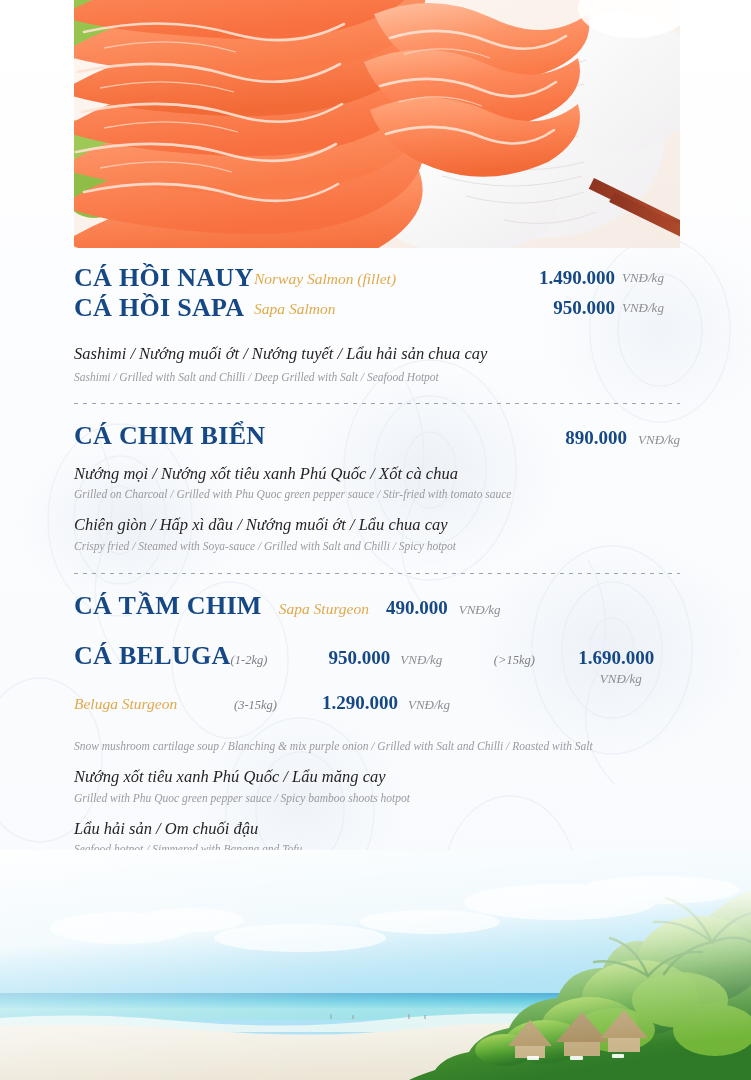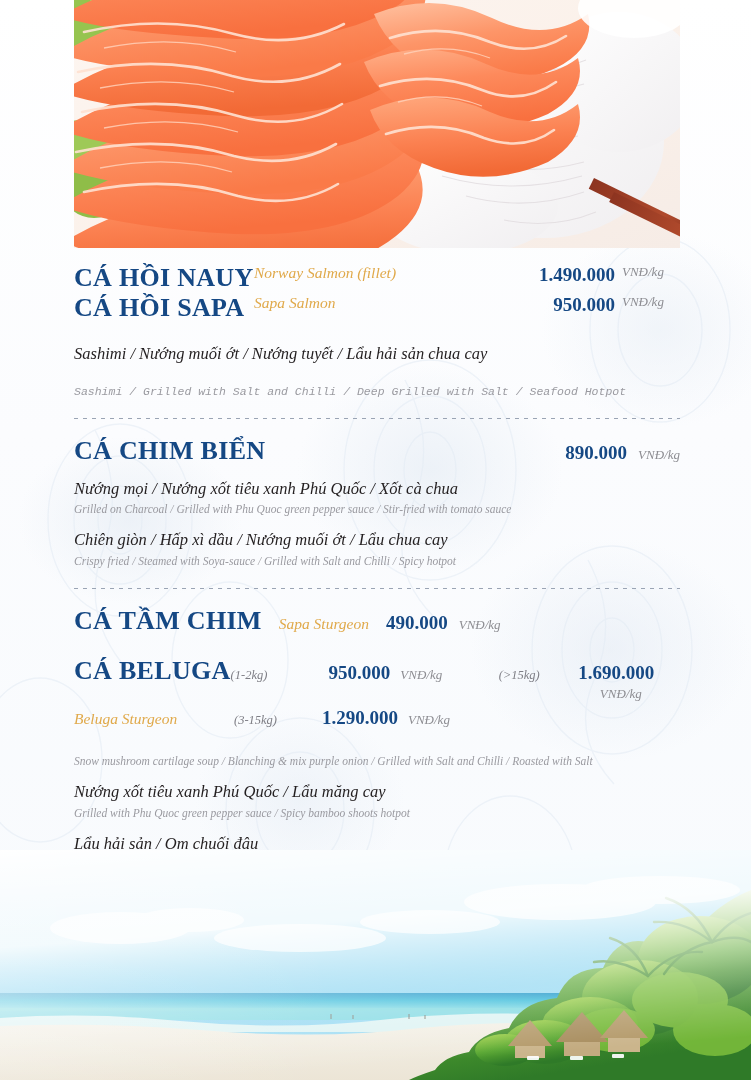--- a/index.html
+++ b/index.html
@@ -114,21 +114,21 @@
   }
 
   .divider {
     width: 606px;
     height: 1px;
     margin: 0;
     background-image: linear-gradient(to right, #9aa4b4 0 4px, transparent 4px 9px);
     background-size: 9px 1px;
     background-repeat: repeat-x;
   }
-  .sal-line { display: flex; align-items: flex-start; }
+  .sal-line { display: flex; align-items: center; }
   .sal-title { width: 178px; }
   .sal-sub   { flex: 1; padding-left: 2px; }
   .sal-price { text-align: right; }
   .sal-unit  { width: 58px; padding-left: 7px; }
 
   
   .beluga-grid { position: relative; }
 
   
   .price-box {
@@ -296,21 +296,21 @@
 
       <div class="sal-line">
         <div class="title sal-title">CÁ HỒI SAPA</div>
         <div class="subtitle sal-sub">Sapa Salmon</div>
         <div class="price sal-price">950.000</div>
         <div class="unit sal-unit">VNĐ/kg</div>
       </div>
 
       <div style="height:22px"></div>
       <div class="desc-vi">Sashimi / Nướng muối ớt / Nướng tuyết / Lẩu hải sản chua cay</div>
-      <div class="desc-en" style="margin-top:20px;font-family:Liberation Mono, monospace;">Sashimi / Grilled with Salt and Chilli / Deep Grilled with Salt / Seafood Hotpot</div>
+      <div class="desc-en" style="margin-top:5px;">Sashimi / Grilled with Salt and Chilli / Deep Grilled with Salt / Seafood Hotpot</div>
     </div>
 
     <div class="divider" style="margin-top:18px;"></div>
 
     <div class="section" style="margin-top:18px;">
       <div style="display:flex; align-items:baseline;">
         <div style="flex:1;">
           <div class="title">CÁ CHIM BIỂN</div>
         </div>
         <div style="display:flex; align-items:baseline;">
@@ -347,21 +347,21 @@
           </div>
           <div style="width:52px;">
             <div class="weight">(1-2kg)</div>
           </div>
           <div style="width:112px; text-align:right;">
             <span class="price">950.000</span>
           </div>
           <div style="width:96px; padding-left:10px;">
             <span class="unit">VNĐ/kg</span>
           </div>
-          <div style="width:52px; text-align:center;">
+          <div style="width:52px; text-align:left;">
             <span class="weight">(&gt;15kg)</span>
           </div>
           <div style="text-align:center; padding-left:8px;">
             <span class="price">1.690.000</span>
             <span class="unit" style="margin-left:9px;">VNĐ/kg</span>
           </div>
         </div>
 
         <div style="display:flex; align-items:baseline; margin-top:5px;">
           <div style="width:160px;">

